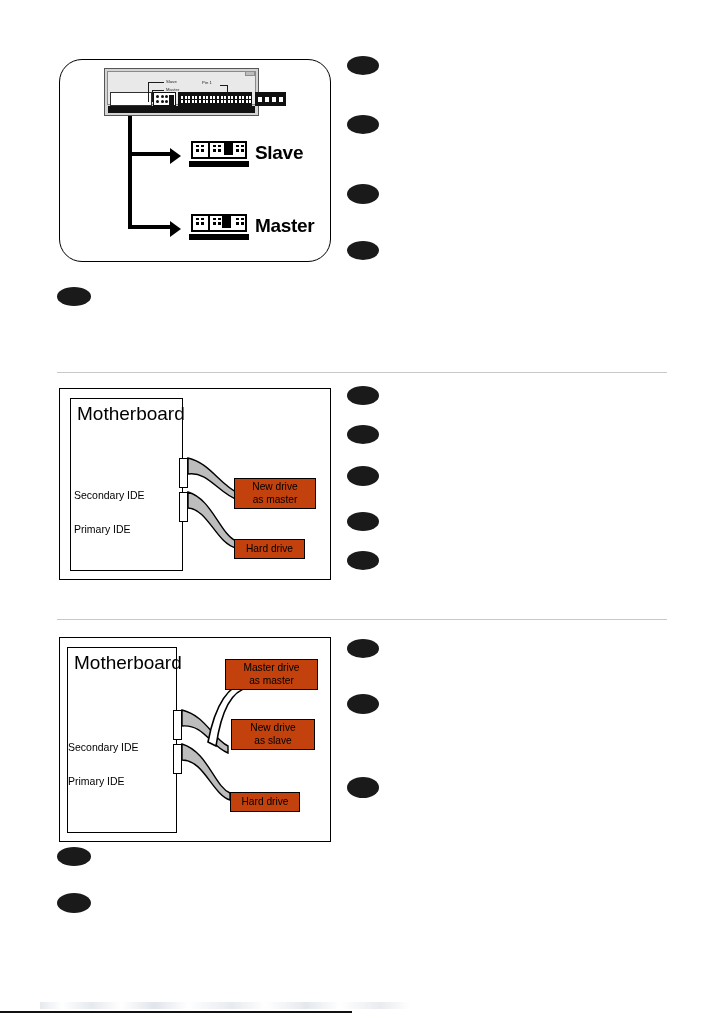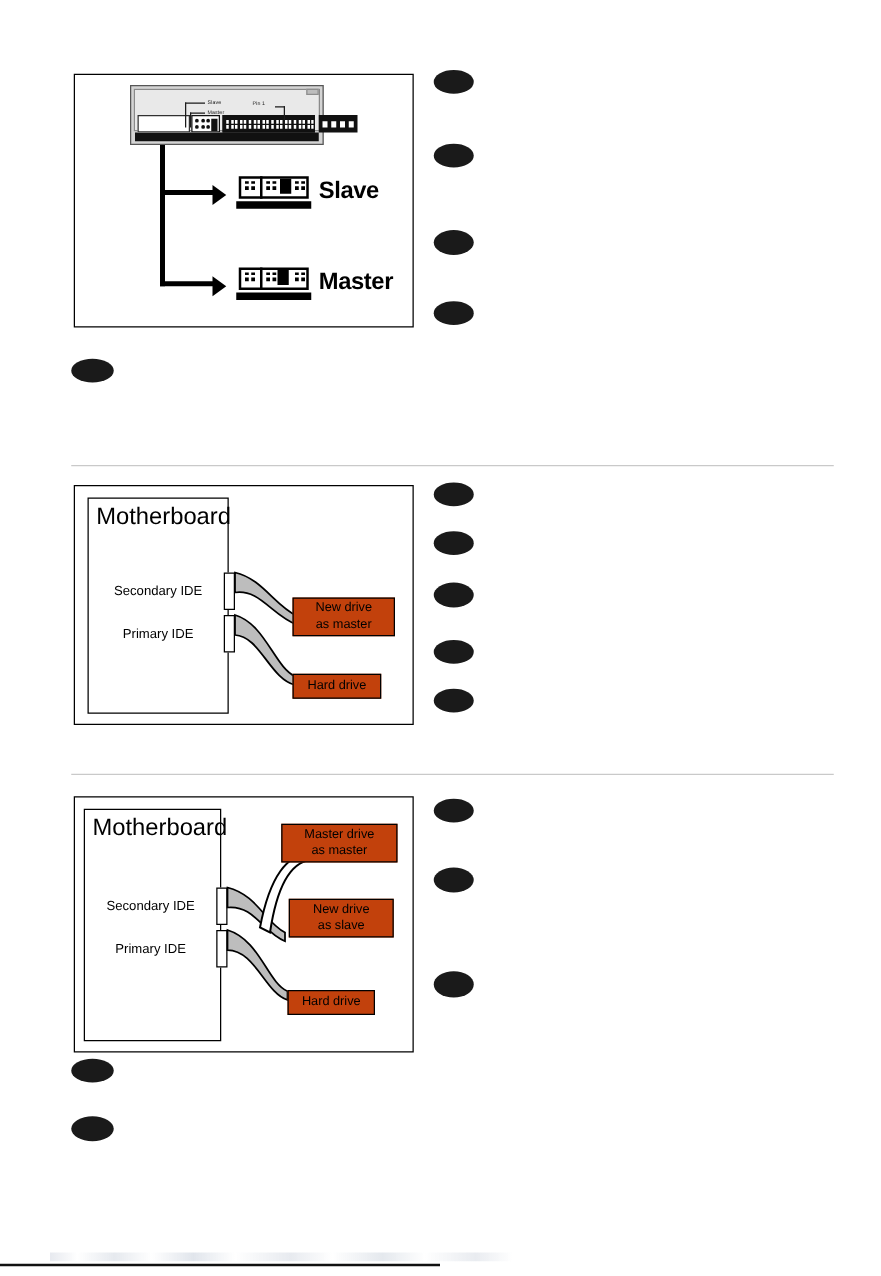--- a/index.html
+++ b/index.html
@@ -64,21 +64,21 @@
 
   
   .figure-frame {
     position: absolute;
     background: #ffffff;
     border: 1.5px solid #000000;
     box-sizing: border-box;
   }
 
   
-  #fig1 { left: 59px; top: 59px; width: 272px; height: 203px; }
+  #fig1 { left: 59px; top: 59px; width: 272px; height: 203px; border-radius: 23px; }
 
   .drive-photo {
     position: absolute;
     left: 44px; top: 8px;
     width: 155px; height: 48px;
     background: #d4d4d4;
     border: 1.2px solid #565656;
     box-sizing: border-box;
   }
   .drive-photo-inner {
@@ -268,21 +268,22 @@
     color: #000000;
     font-family: "Liberation Sans", sans-serif;
     white-space: nowrap;
   }
   .ide-label {
     position: absolute;
     font-size: 10.5px;
     color: #000000;
     font-family: "Liberation Sans", sans-serif;
     white-space: nowrap;
-    text-align: center;
+    text-align: left;
+    margin-top: 22px;
   }
   .ide-port {
     position: absolute;
     width: 9px; height: 30px;
     background: #ffffff;
     border: 1.6px solid #000000;
     box-sizing: border-box;
   }
   .drive-label-box {
     position: absolute;

